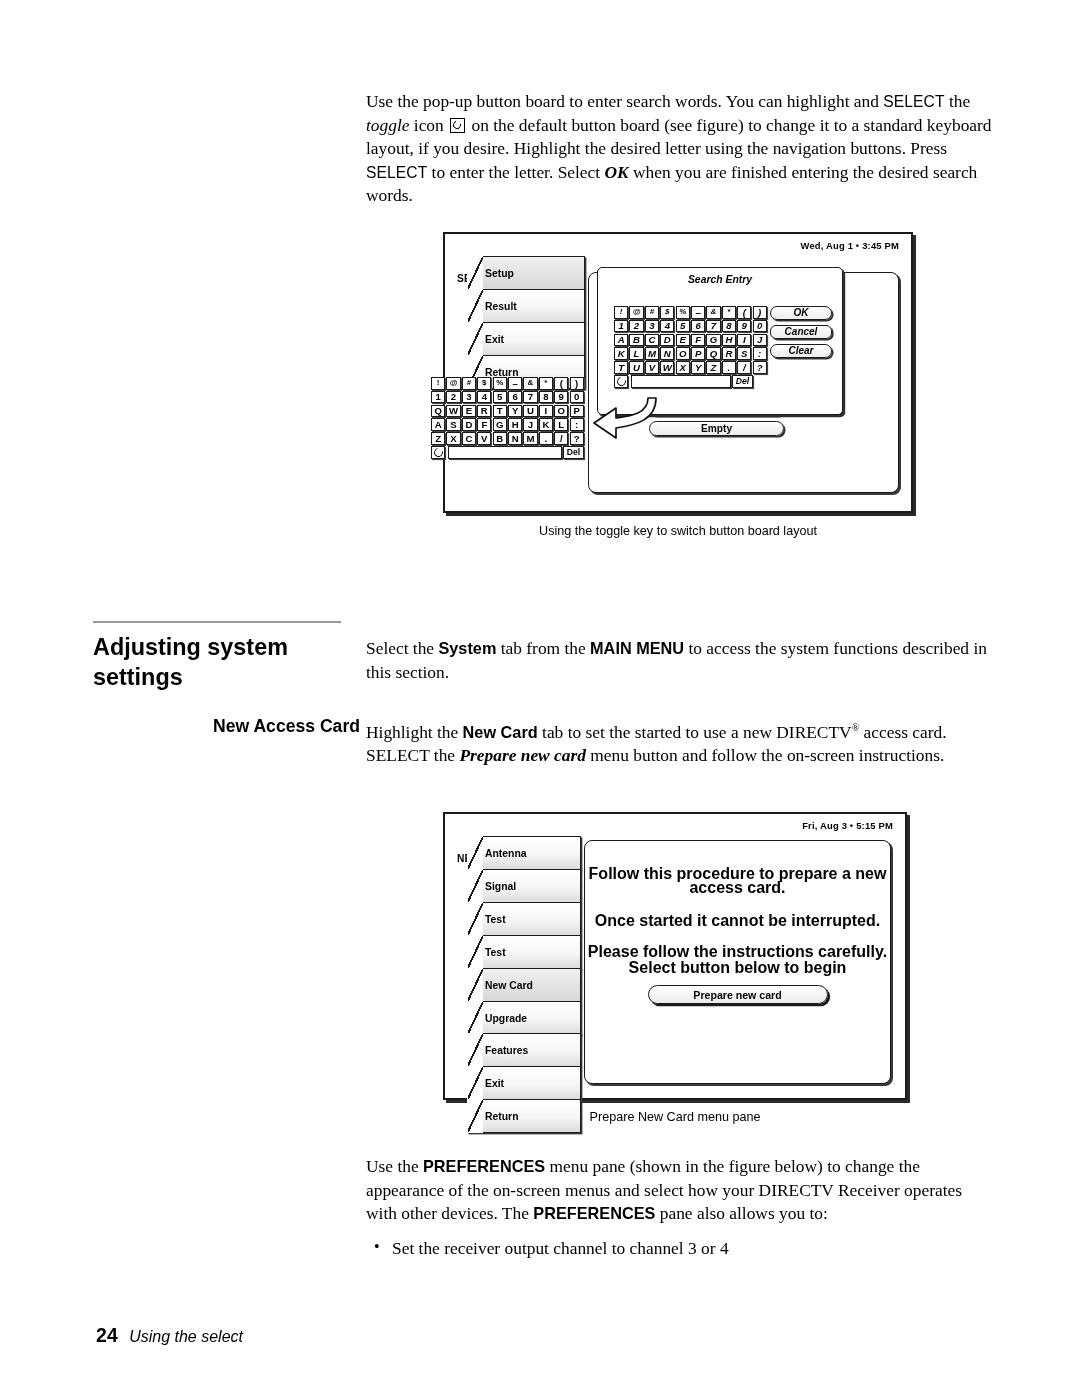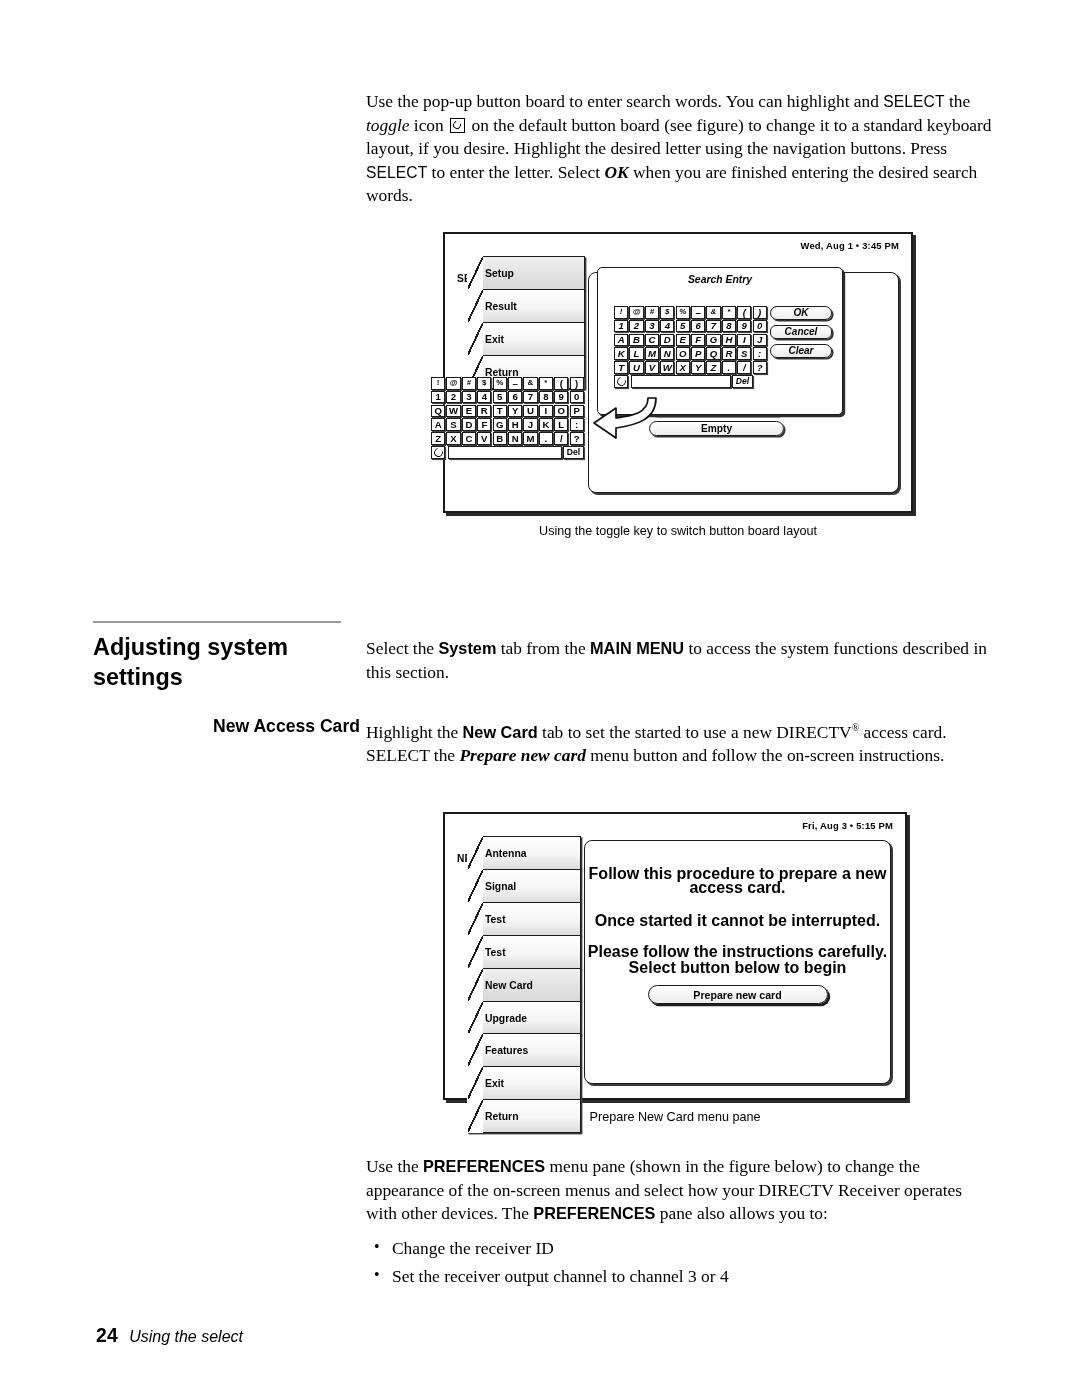--- a/index.html
+++ b/index.html
@@ -502,21 +502,20 @@
     </div>
 
     <div class="fig-caption" style="top:298px;left:0;">Prepare New Card menu pane</div>
   </div>
 
   <div id="para-prefs" class="body-text">
     <span>Use the </span><b>PREFERENCES</b><span> menu pane (shown in the figure below) to change the appearance of the on-screen menus and select how your DIRECTV Receiver operates with other devices. The </span><b>PREFERENCES</b><span> pane also allows you to:</span>
   </div>
 
   <div id="bullets">
-    <div class="bullet">Change the receiver ID</div>
     <div class="bullet">Set the receiver output channel to channel 3 or 4</div>
   </div>
 
   <div id="footer">
     <span class="pg">24</span><span class="ft">Using the select</span>
   </div>
 
 </div>
 
 </body></html>

